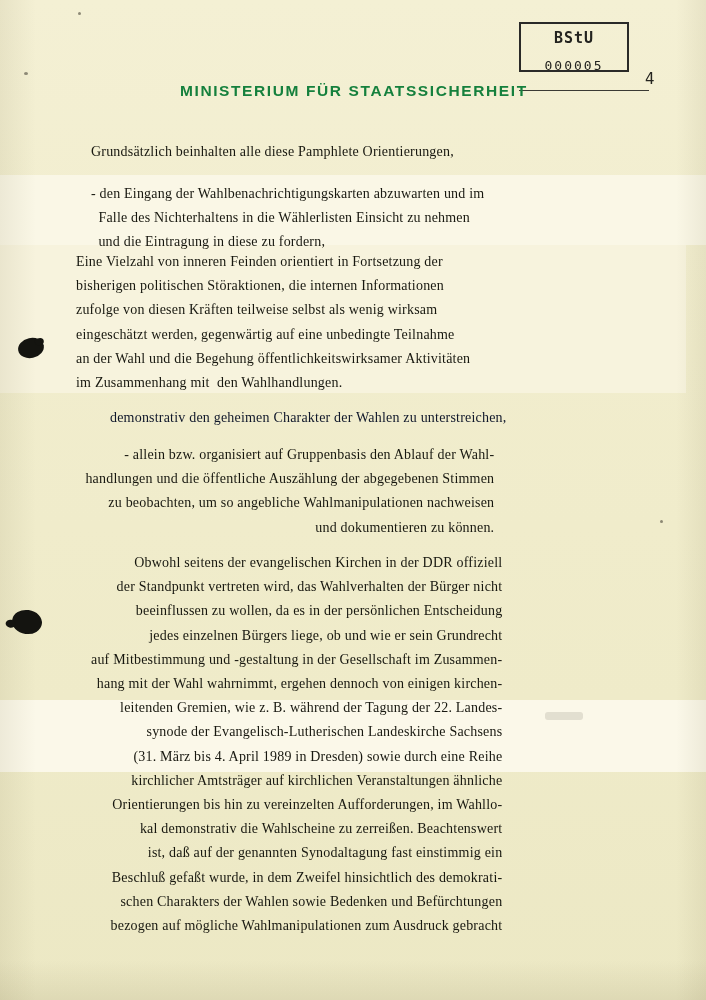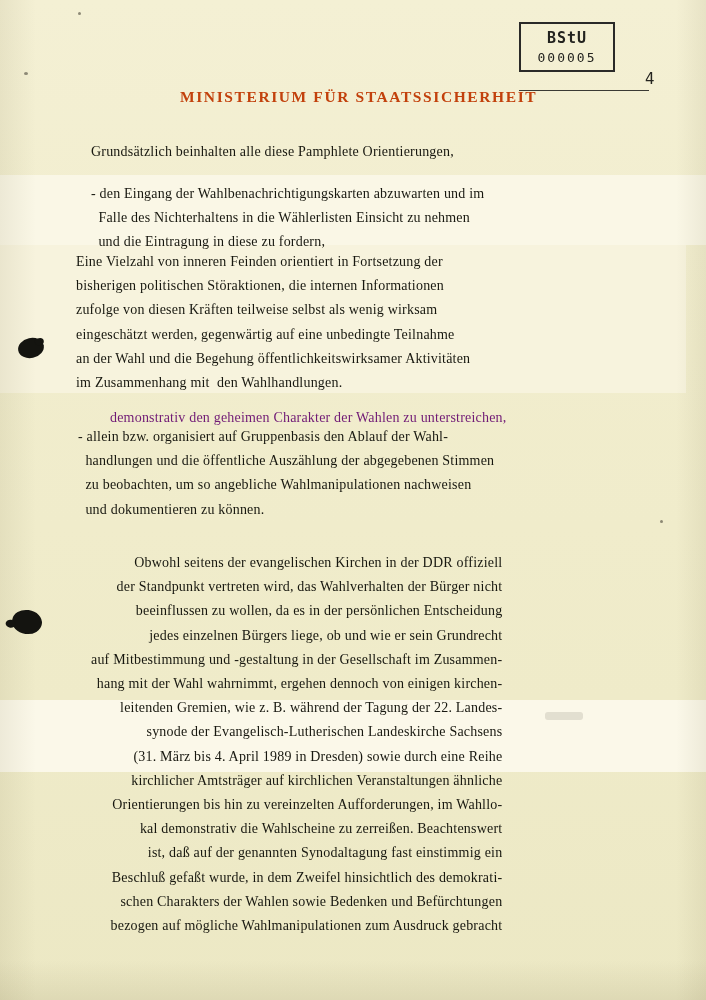--- a/index.html
+++ b/index.html
@@ -45,38 +45,38 @@
   .band.b2 { top: 245px; height: 148px; left: 0; width: 686px; background:#f7f3dd; }
   .band.b3 { top: 700px; height: 72px; background: #fbf8e9; }
 
   .content { position: relative; }
 
   
   .stamp {
     position: absolute;
     left: 519px;
     top: 22px;
-    width: 96px;
+    width: 110px;
     height: 50px;
     border: 2px solid #2a2a28;
     box-sizing: border-box;
     font-family: "DejaVu Sans Mono", monospace;
     text-align: center;
     color: #23231f;
   }
   .stamp .s1 {
     font-size: 15px;
     letter-spacing: 1px;
     margin-top: 5px;
     font-weight: bold;
   }
   .stamp .s2 {
     font-size: 13px;
     letter-spacing: 2px;
-    margin-top: 3px;
+    margin-top: 11px;
   }
   .stamp-line {
     position: absolute;
     left: 519px;
     top: 90px;
     width: 130px;
     height: 0;
     border-top: 1px solid #3a3a34;
   }
   .page-num {
@@ -84,43 +84,43 @@
     left: 645px;
     top: 70px;
     font-family: "DejaVu Sans", sans-serif;
     font-size: 15px;
     color: #24241f;
   }
 
   .heading {
     position: absolute;
     left: 180px;
-    top: 88px;
-    font-family: Liberation Serif, serif;
+    top: 82px;
+    font-family: Liberation Sans, sans-serif;
     font-weight: bold;
     font-size: 15.5px;
     letter-spacing: 1.6px;
-    color: #c2410c;
+    color: #15803d;
     white-space: nowrap;
   }
 
   .para {
     position: absolute;
     font-family: Liberation Serif, serif;
     font-size: 14px;
     line-height: 24.2px;
     letter-spacing: 0.2px;
     color: #17170f;
     white-space: pre;
   }
   .p-intro  { left: 91px;  top: 140px; }
   .p-dash1  { left: 91px;  top: 182px; }
   .p-block2 { left: 76px;  top: 250px; }
-  .p-demo   { left: 110px; top: 406px; color:#701a75; }
-  .p-dash2  { left: 78px;  top: 425px; }
+  .p-demo   { left: 110px; top: 406px; color:#0f172a; }
+  .p-dash2  { left: 78px;  top: 443px; text-align: right; }
   .p-big    { left: 91px;  top: 551px; text-align: right; }
 
   
   .blot {
     position: absolute;
     background: #141410;
     border-radius: 50%;
   }
   .blot1 { left: 18px; top: 338px; width: 26px; height: 20px; transform: rotate(-12deg); }
   .blot1:after {

